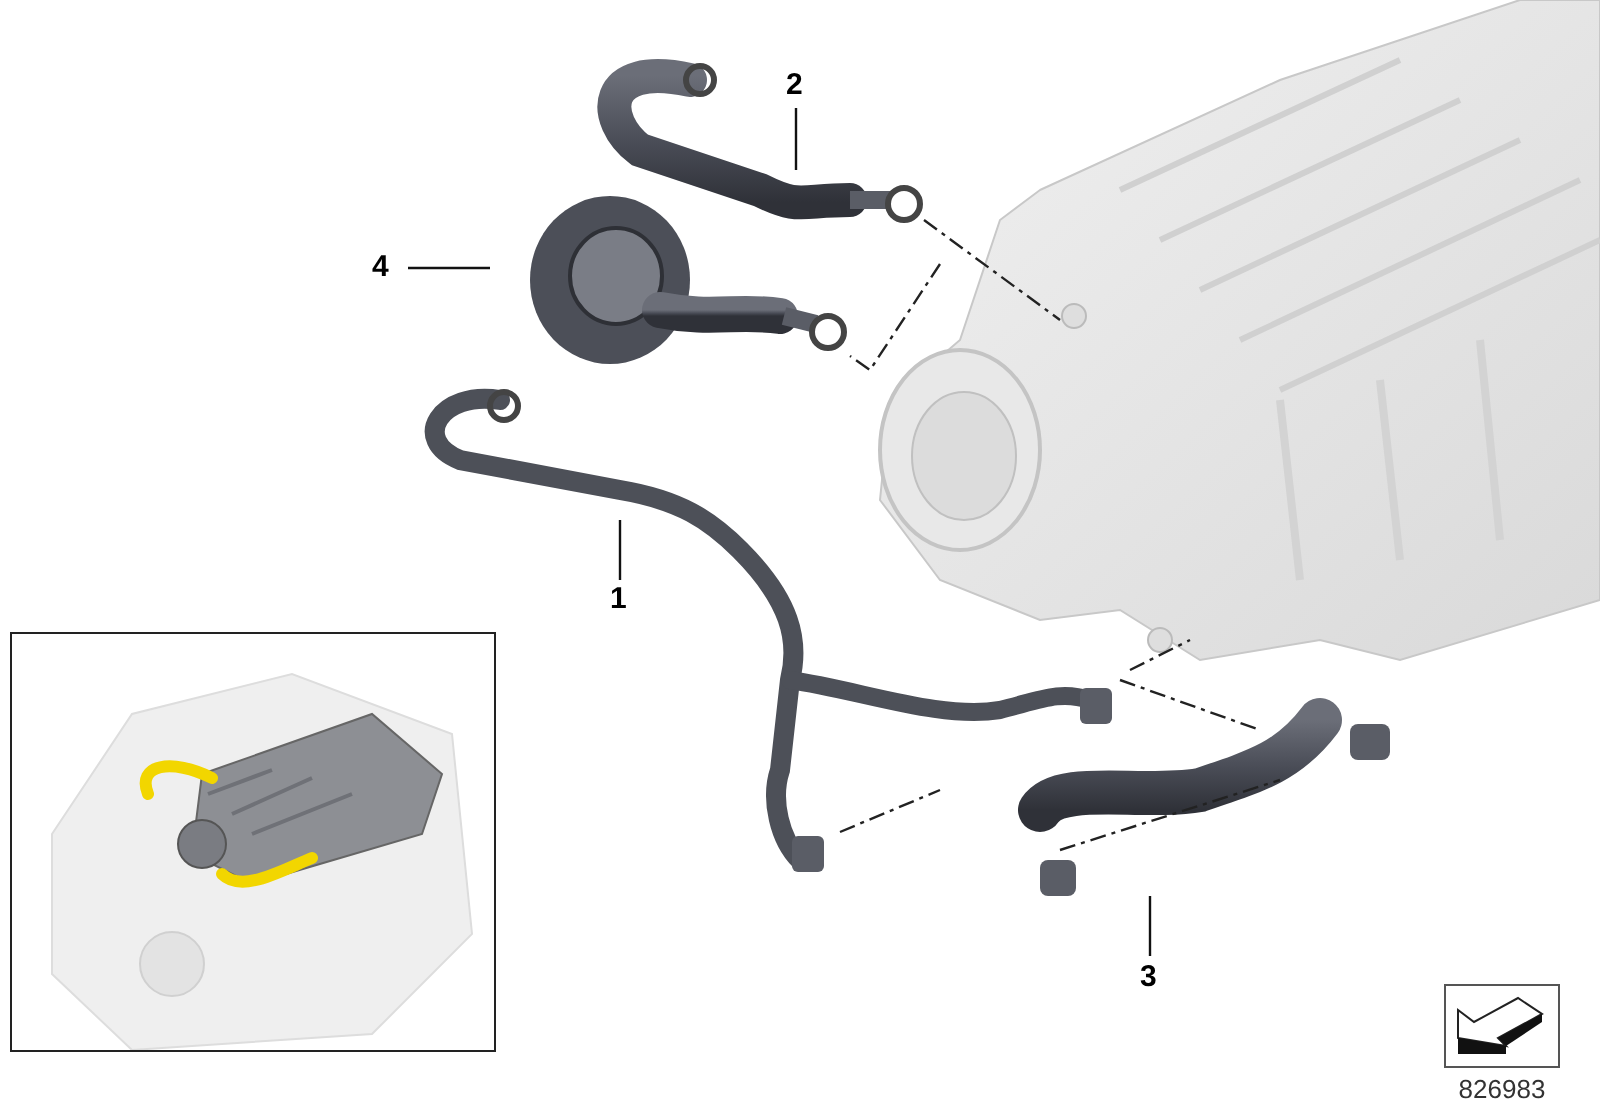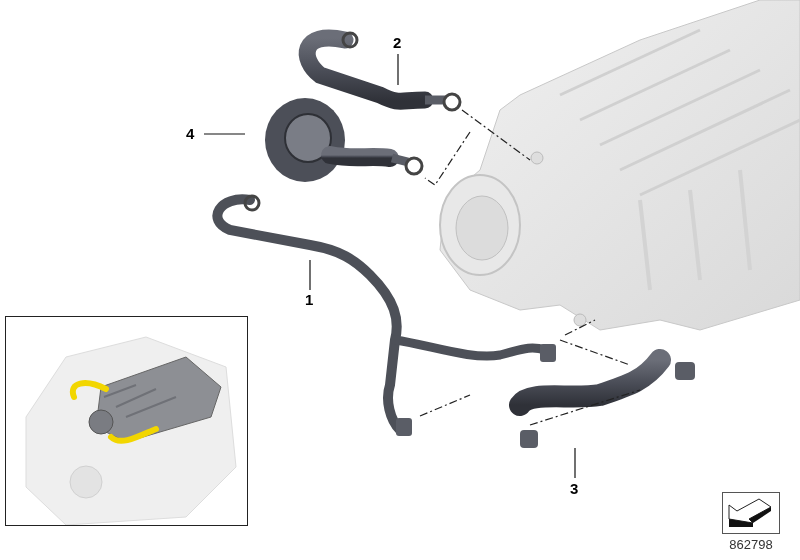--- a/index.html
+++ b/index.html
@@ -102,13 +102,13 @@
   </svg>
 </div>
 
 <div class="nav-box">
   <svg width="56" height="40" viewBox="0 0 56 40">
     <path d="M6 26 L6 12 L14 18 L36 6 L48 14 L26 26 L30 30 Z" fill="#fff" stroke="#222" stroke-width="1"></path>
     <path d="M6 26 L30 30 L30 34 L6 34 Z" fill="#111"></path>
     <path d="M26 26 L48 14 L48 18 L30 30 Z" fill="#111"></path>
   </svg>
 </div>
-<div class="diagram-id">862798</div>
+<div class="diagram-id">826983</div>
 
 </body></html>

